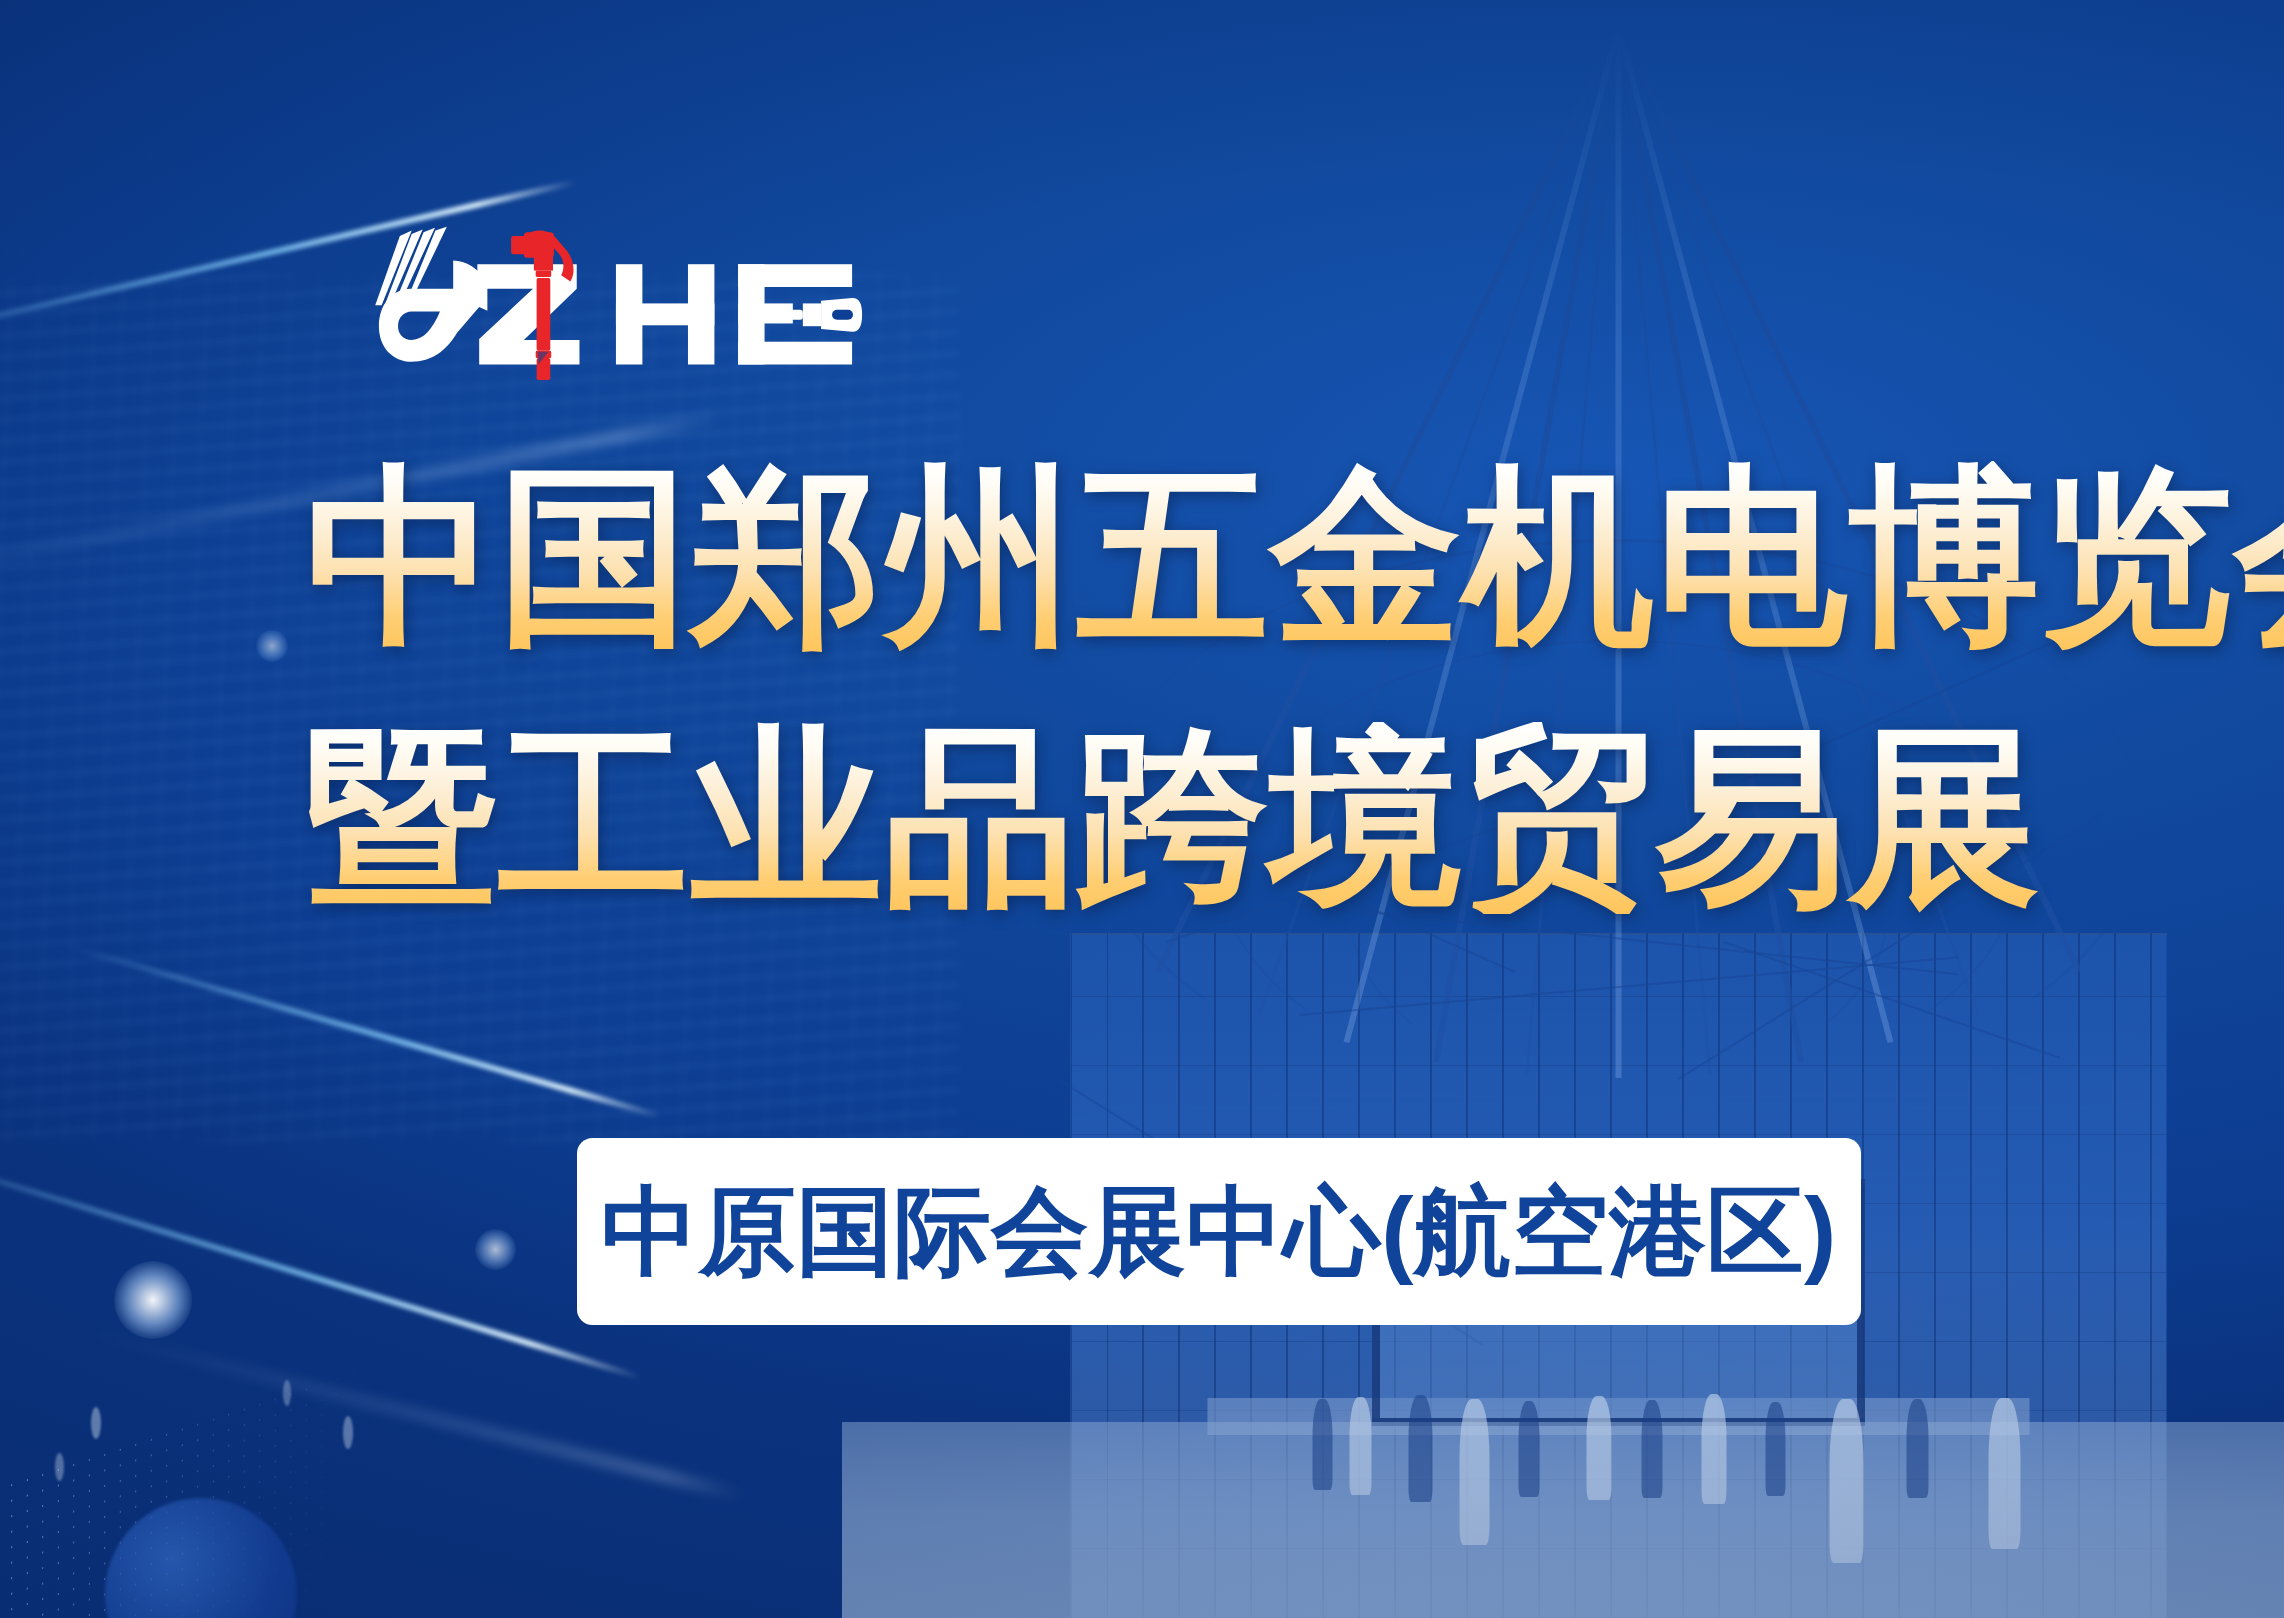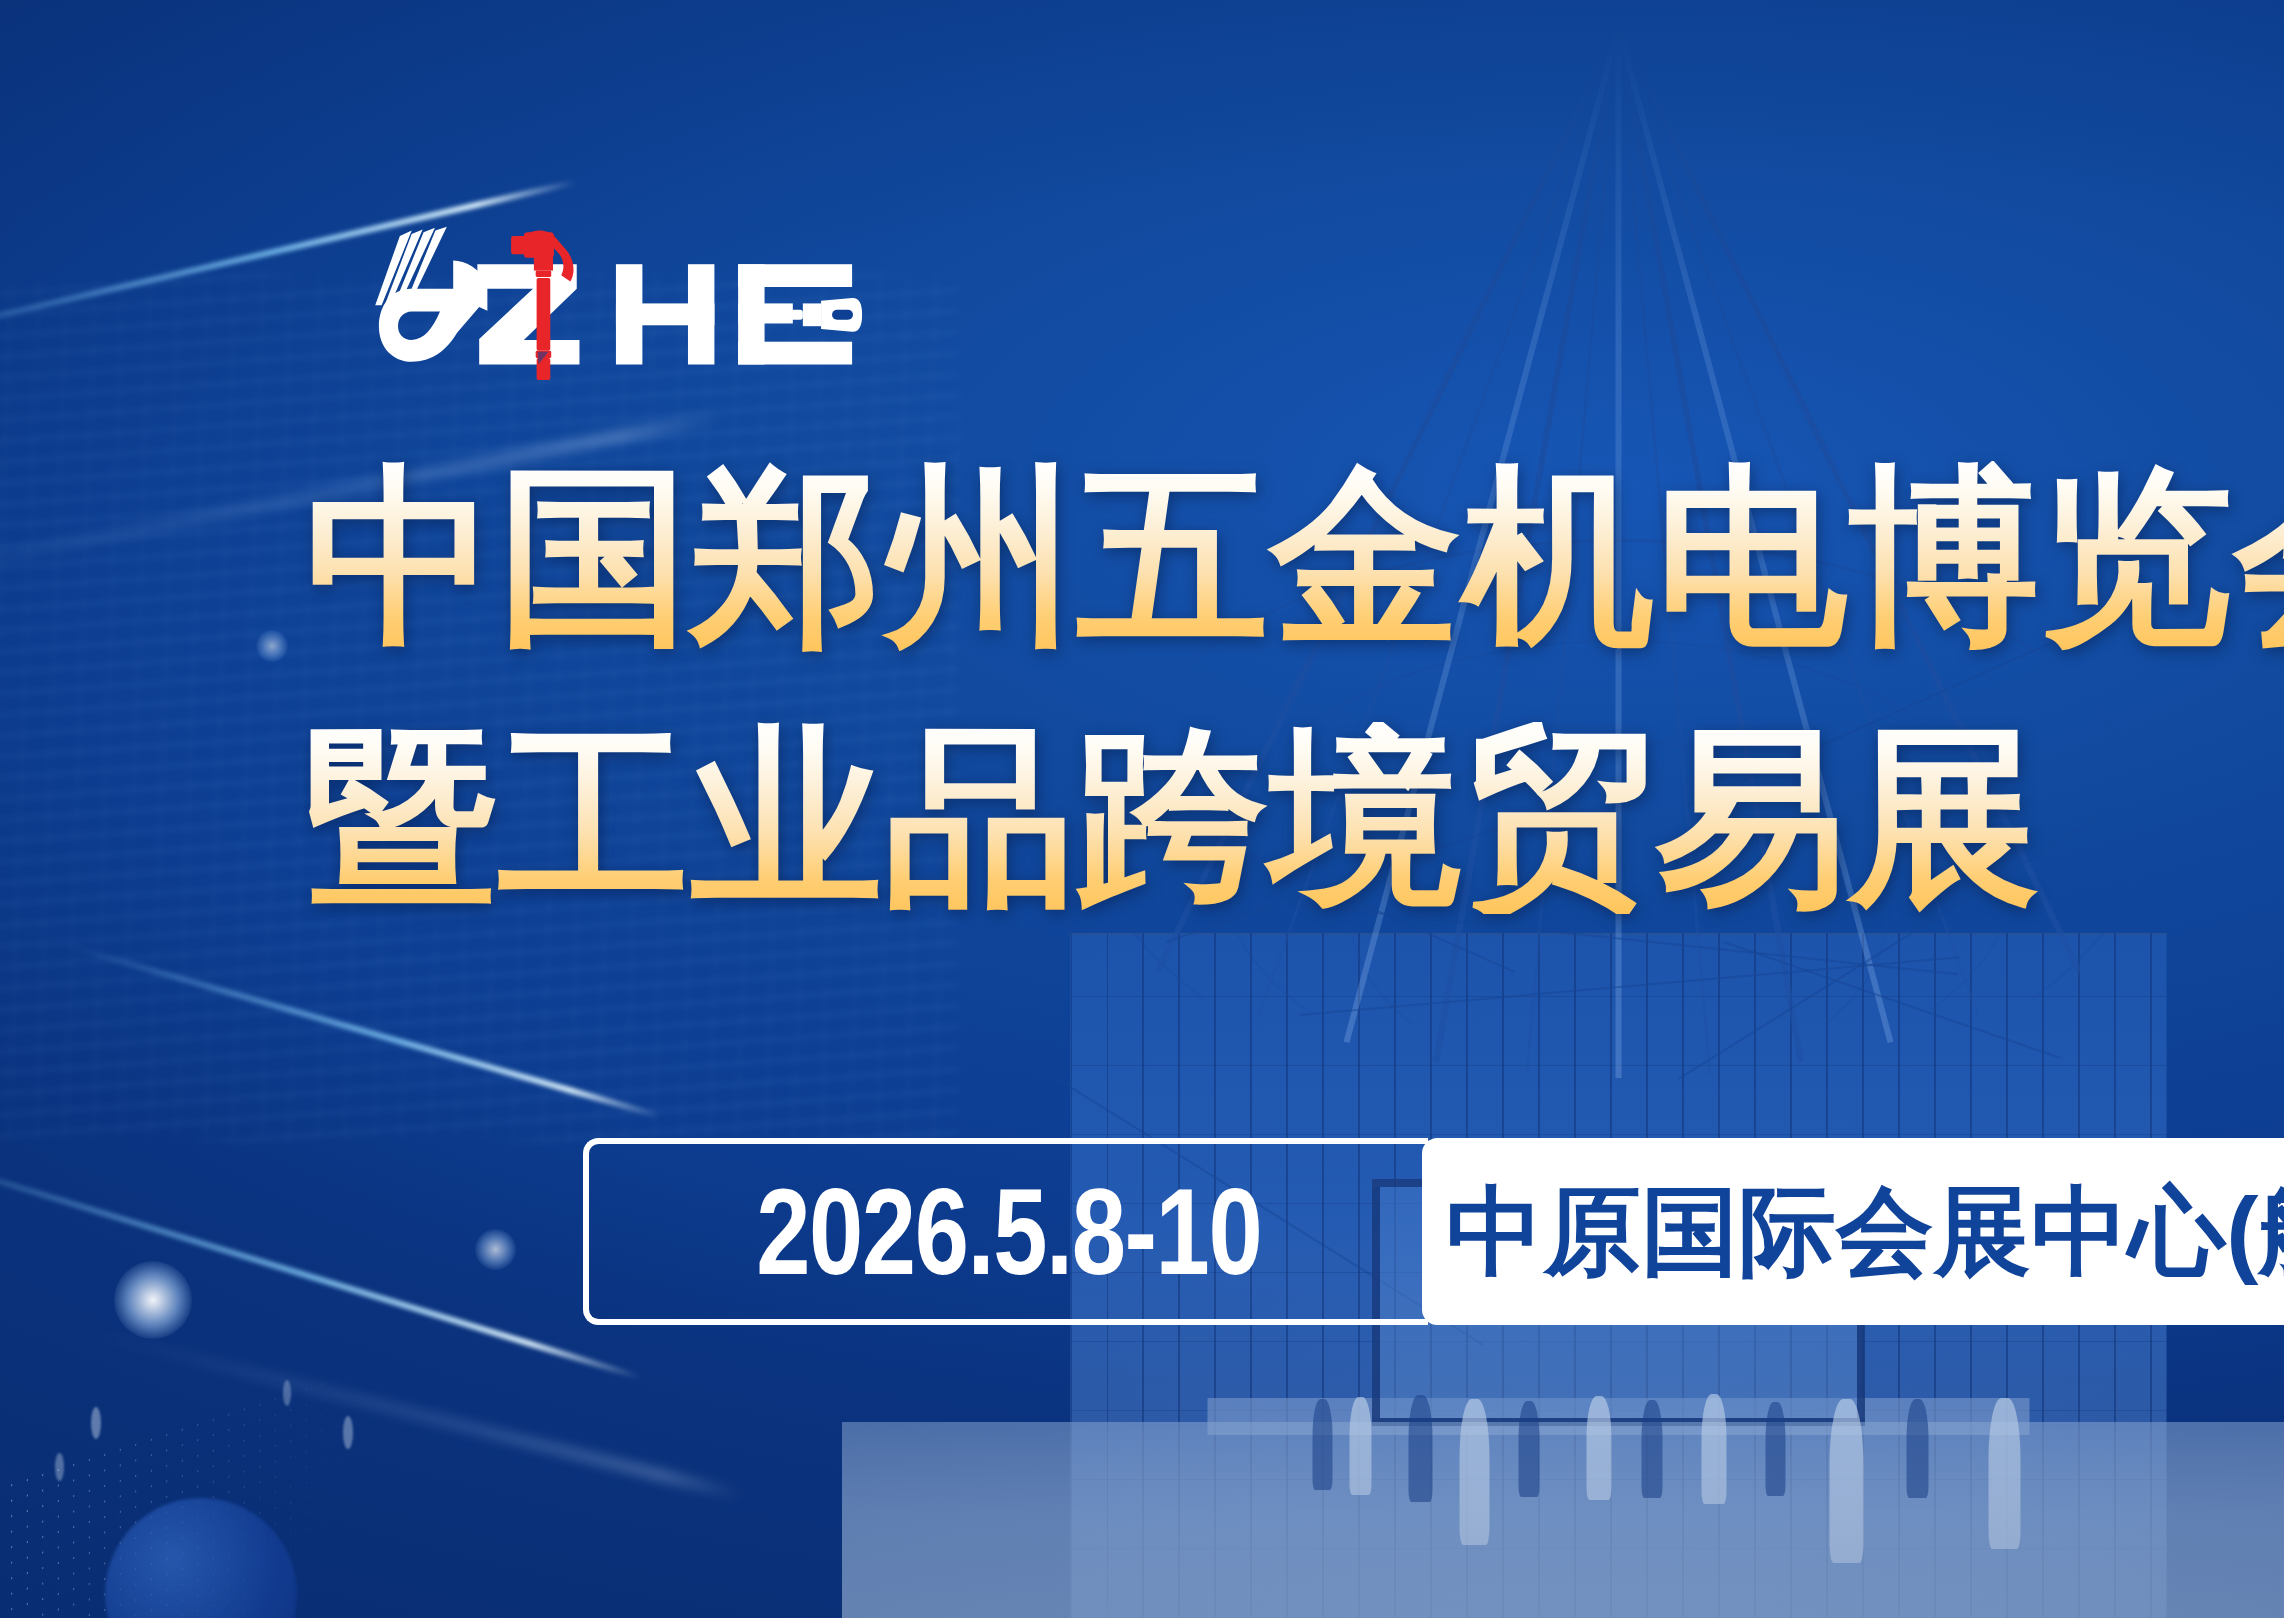--- a/index.html
+++ b/index.html
@@ -313,22 +313,19 @@
       </g>
     </svg>
   </div>
 
   <div id="title">
     <div class="tline" id="tline1">中国郑州五金机电博览会</div>
     <div class="tline" id="tline2">暨工业品跨境贸易展</div>
   </div>
 
   <div id="infobar">
-    <div id="date-box">
-      <span id="date-text">2026.5.8-10</span>
-    </div>
     <div id="venue-box">
       <span id="venue-text">中原国际会展中心(航空港区)</span>
     </div>
   </div>
 
 </div>
 
 
 </body></html>

